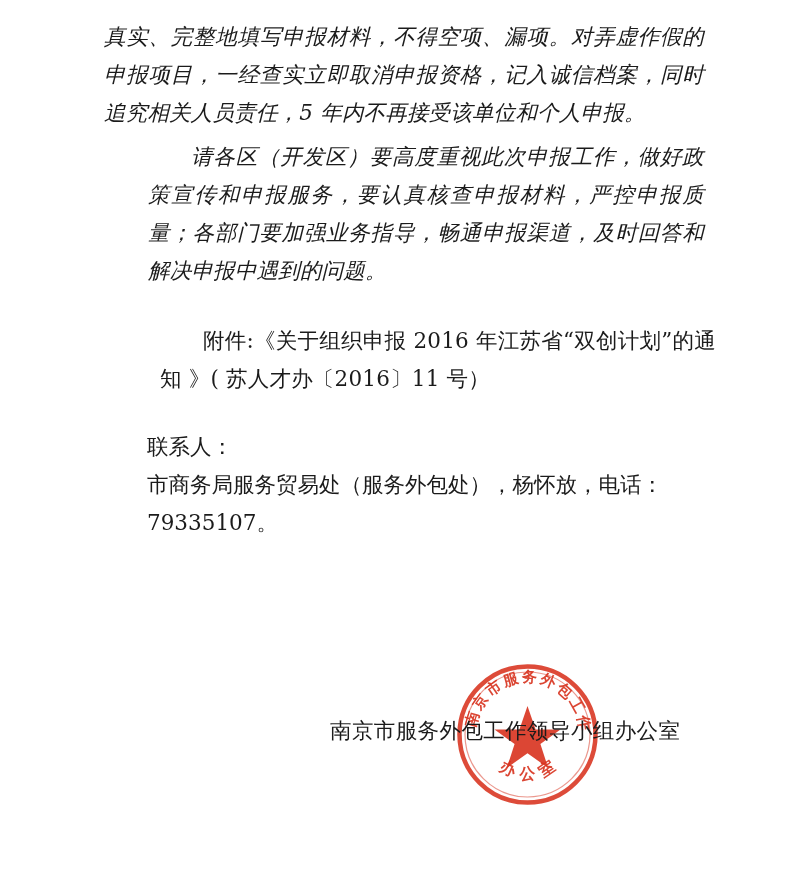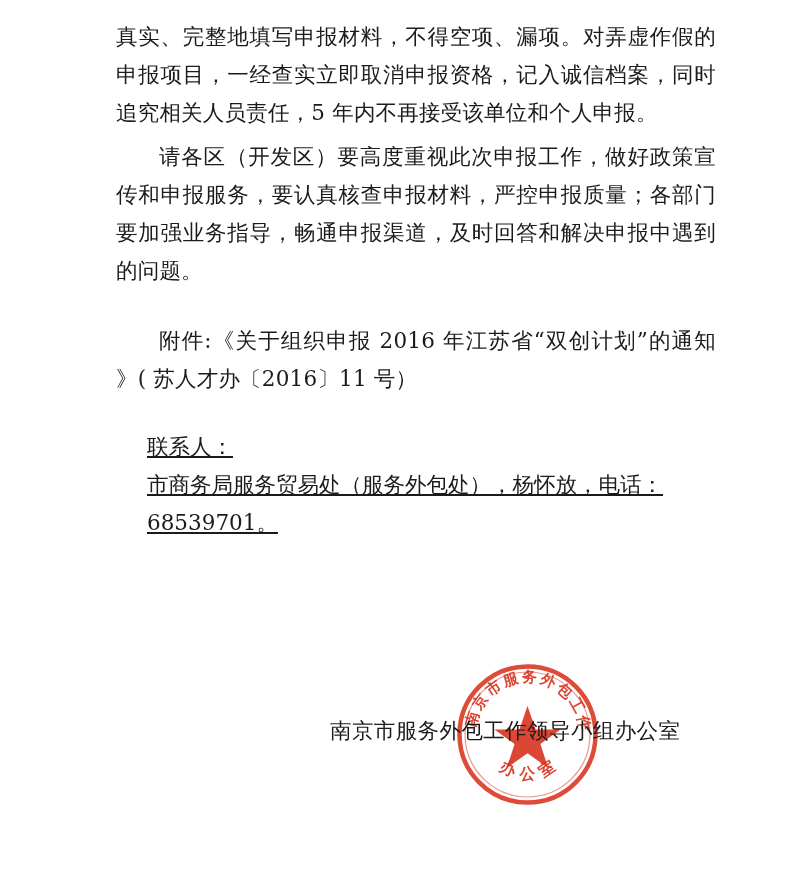--- a/index.html
+++ b/index.html
@@ -17,55 +17,56 @@
   }
   .page {
     position: absolute;
     left: 0;
     top: 0;
     width: 796px;
     height: 893px;
   }
   .body-text {
     position: absolute;
-    left: 116px;
+    left: 104px;
     top: 18px;
     width: 600px;
+    font-style: italic;
   }
   p.para {
     margin: 0;
     font-size: 21.5px;
     line-height: 38px;
     text-align: justify;
     text-justify: inter-ideograph;
     letter-spacing: 0.2px;
   }
   p.indent {
     text-indent: 2em;
+    margin-left: 44px;
   }
   .gap-sm { height: 6px; }
 
   .attach-block {
     position: absolute;
     left: 116px;
     top: 322px;
     width: 600px;
   }
   .contact-block {
     position: absolute;
     left: 104px;
     top: 428px;
     width: 600px;
   }
   .contact-line {
     margin: 0;
     font-size: 21.5px;
     line-height: 38px;
     text-align: left;
-    text-decoration: underline;
   }
   .contact-indent { padding-left: 43px; }
 
   .signature {
     position: absolute;
     left: 330px;
     top: 712px;
     width: 380px;
   }
   .signature p {
@@ -98,21 +99,21 @@
     <div class="gap-sm"></div>
     <p class="para indent">请各区（开发区）要高度重视此次申报工作，做好政策宣传和申报服务，要认真核查申报材料，严控申报质量；各部门要加强业务指导，畅通申报渠道，及时回答和解决申报中遇到的问题。</p>
   </div>
 
   <div class="attach-block">
     <p class="para indent">附件:《关于组织申报 2016 年江苏省“双创计划”的通知 》( 苏人才办〔2016〕11 号）</p>
   </div>
 
   <div class="contact-block">
     <p class="contact-line contact-indent">联系人：</p>
-    <p class="contact-line contact-indent">市商务局服务贸易处（服务外包处），杨怀放，电话：68539701。</p>
+    <p class="contact-line contact-indent">市商务局服务贸易处（服务外包处），杨怀放，电话：79335107。</p>
   </div>
 
   <div class="seal">
     <svg width="145" height="145" viewBox="0 0 145 145" xmlns="http://www.w3.org/2000/svg">
       <defs>
         <path id="topArc" d="M 20,72.5 A 52.5,52.5 0 0 1 125,72.5"></path>
         <path id="bottomArc" d="M 28,72.5 A 44.5,44.5 0 0 0 117,72.5"></path>
       </defs>
       <circle cx="72.5" cy="72.5" r="68" fill="none" stroke="#d8321e" stroke-width="4.5" opacity="0.88"></circle>
       <circle cx="72.5" cy="72.5" r="62.5" fill="none" stroke="#d8321e" stroke-width="1.2" opacity="0.5"></circle>

